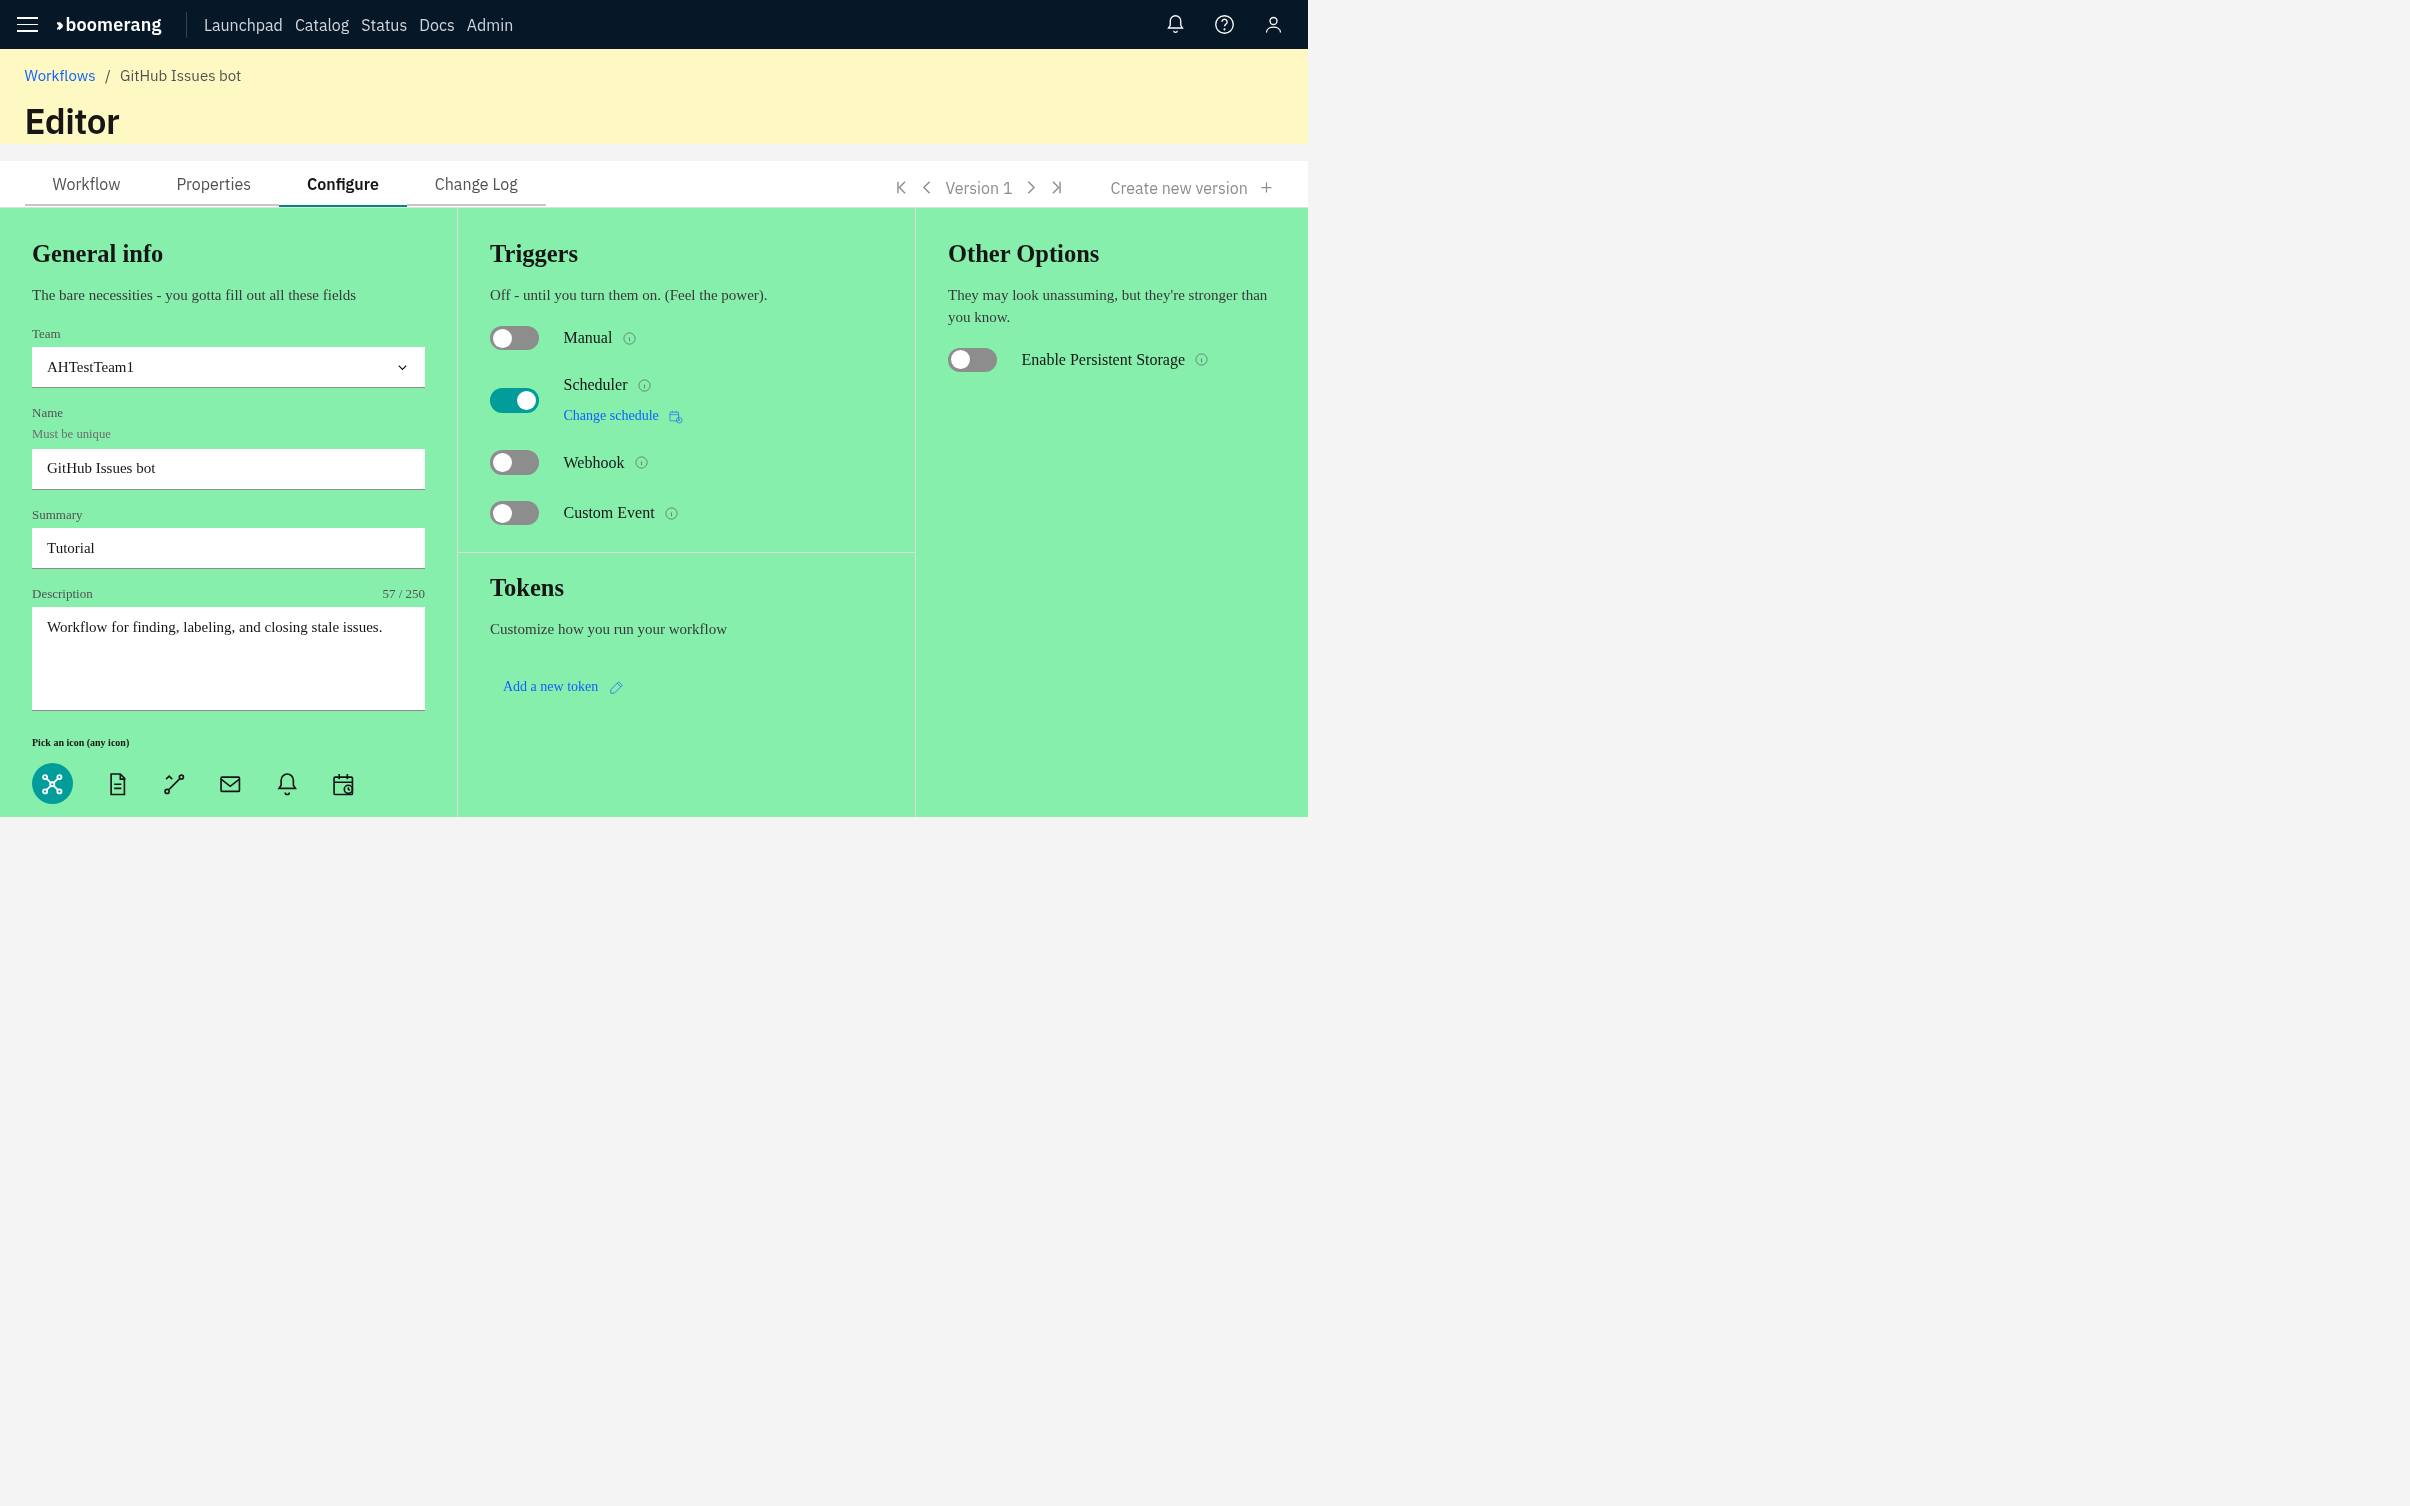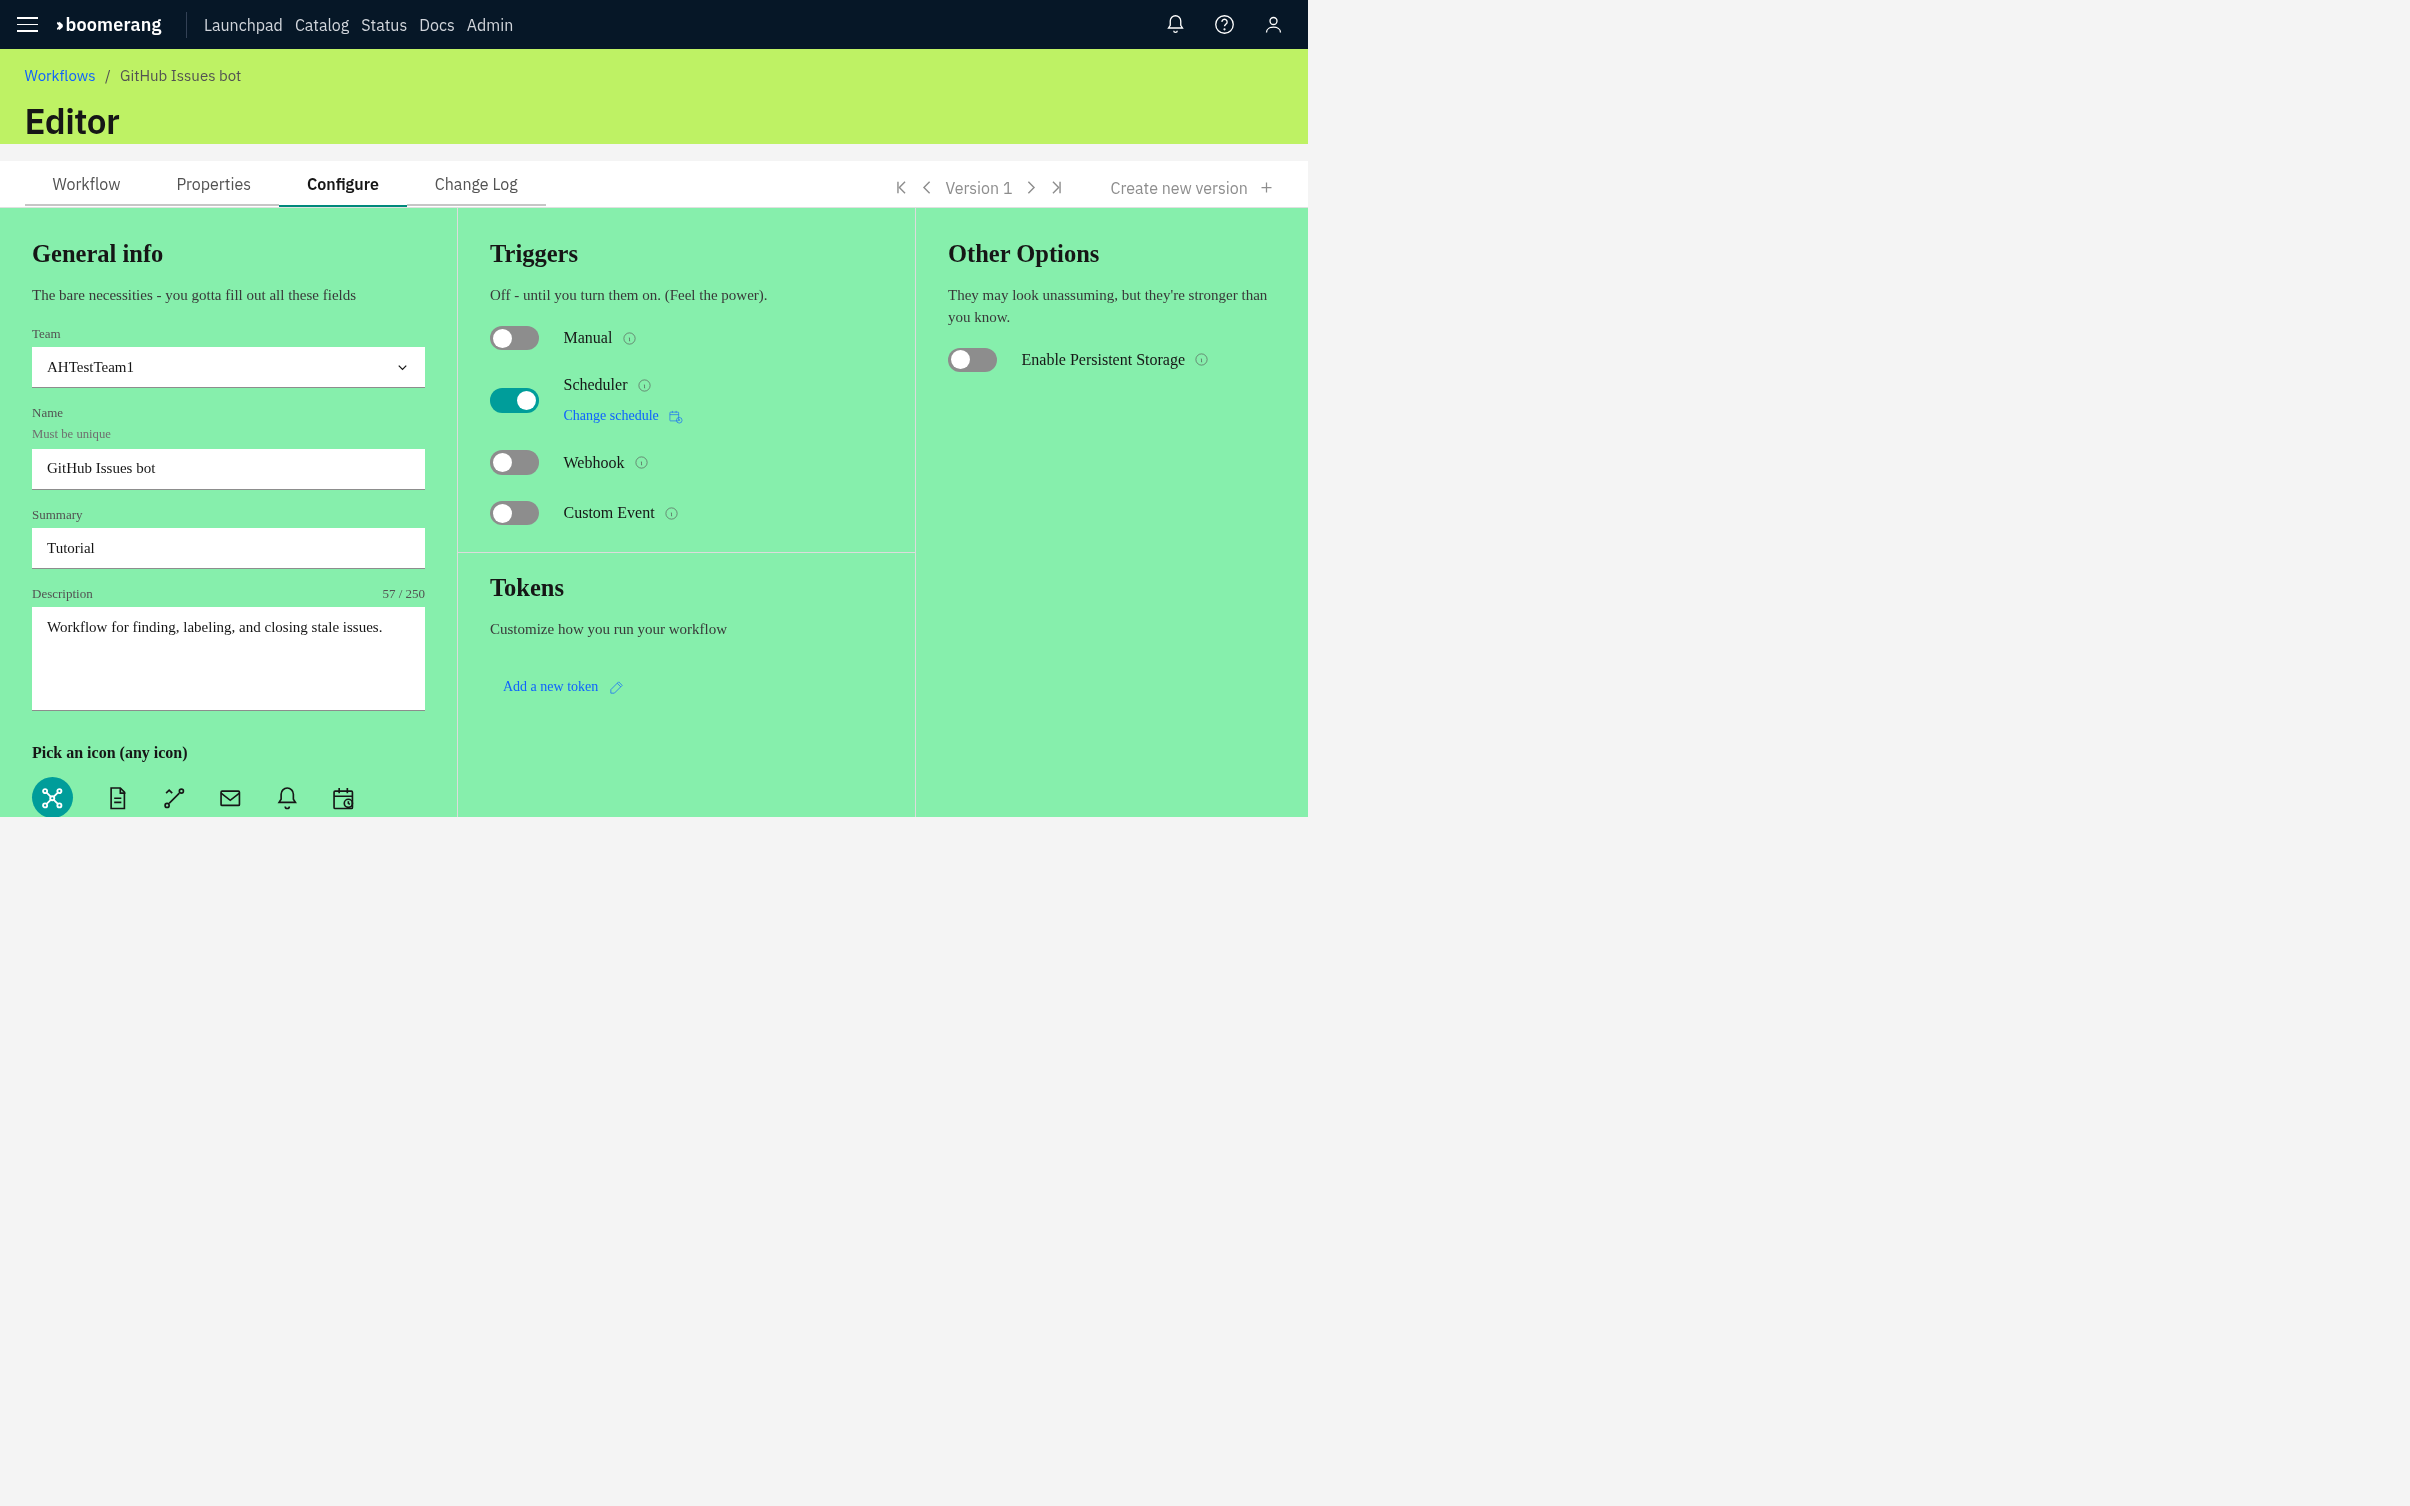--- a/index.html
+++ b/index.html
@@ -36,21 +36,21 @@
   .vsep { width: 0.9px; height: 26px; background: #334155; margin: 0 17px 0 9.4px; }
   .navlinks { display: flex; gap: 12px; font-size: 16px; color: #d1d5db; text-align: center; }
   .navlinks a { color: #d1d5db; text-decoration: none; cursor: pointer; }
   .navspacer { flex: 1; }
   .navicons { display: flex; gap: 28px; margin-right: 13px; }
   .navicons .ico { width: 21px; height: 21px; display: flex; align-items: center; justify-content: center; cursor: pointer; }
   .navicons svg { stroke: #fff; fill: none; stroke-width: 1.5; }
 
   
   .header {
-    background: #bef264;
+    background: #fef9c3;
     padding: 17px 24.5px 0 24.5px;
   }
   .breadcrumb { font-size: 15px; color: #525252; display: flex; gap: 9.4px; align-items: center; }
   .breadcrumb a { color: #0f62fe; text-decoration: none; cursor: pointer; }
   .page-title { font-size: 35px; font-weight: 600; margin-top: 13px; margin-bottom: 17px; letter-spacing: -0.5px; }
 
   
   .tabrow {
     background: #fff;
     display: flex;
@@ -112,21 +112,21 @@
     border-bottom: 0.9px solid #8d8d8d;
     padding: 11.3px 15px;
     font-size: 15px;
     font-family: inherit;
     color: #161616;
   }
   .select { display: flex; align-items: center; justify-content: space-between; cursor: pointer; }
   .textarea { height: 104px; resize: none; }
   .desc-row { display: flex; justify-content: space-between; font-size: 13px; color: #525252; margin-bottom: 5.6px; }
 
-  .iconhdr { font-size: 16px; font-weight: 600; margin-top: 29px; margin-bottom: 15px; }
+  .iconhdr { font-size: 10px; font-weight: 600; margin-top: 22px; margin-bottom: 15px; }
   .iconrow { display: flex; gap: 32px; align-items: center; }
   .iconcircle {
     width: 41px; height: 41px; border-radius: 50%;
     background: #009d9a; display: flex; align-items: center; justify-content: center;
     cursor: pointer;
   }
   .iconcircle svg { stroke: #fff; fill: none; }
   .iconplain { width: 24.5px; height: 24.5px; cursor: pointer; }
   .iconplain svg { stroke: #161616; fill: none; stroke-width: 1.6; }
 

